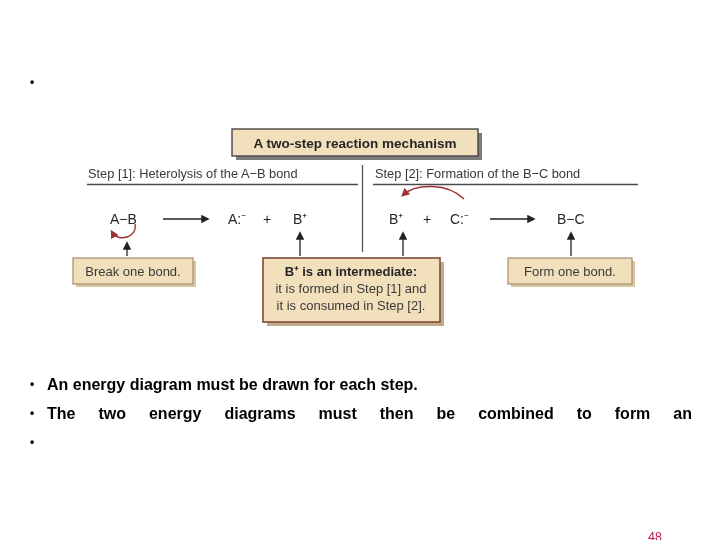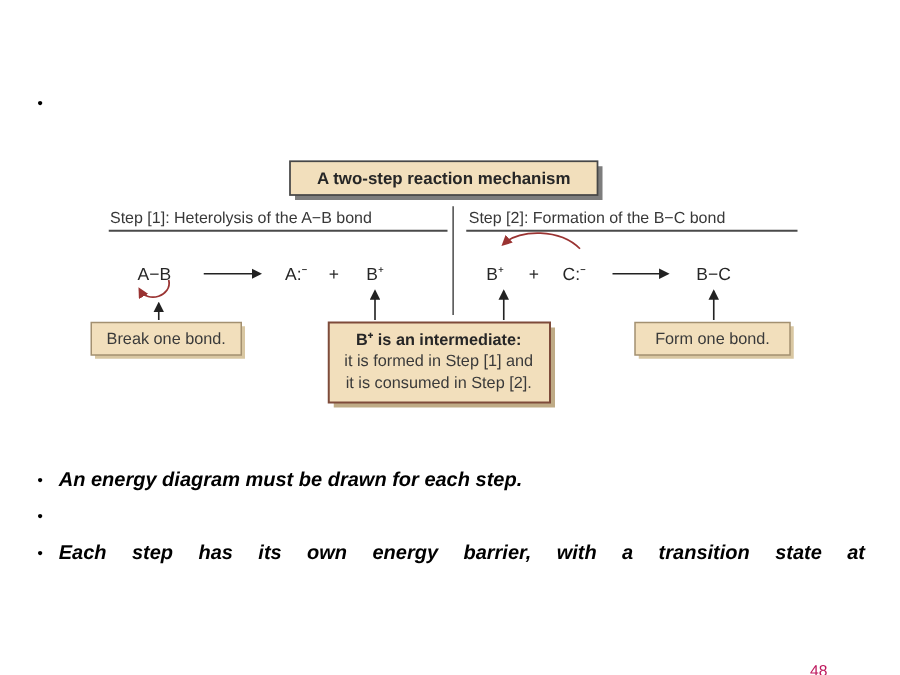--- a/index.html
+++ b/index.html
@@ -20,21 +20,21 @@
   .dg-boxtext { font-size:13px; fill:#3a3a3a; }
   .dg-boxbold { font-size:13px; fill:#262626; font-weight:bold; }
   .dg-titletext { font-size:13.5px; fill:#262626; font-weight:bold; }
   
   .bullets { position:absolute; left:30px; top:372px; width:662px; }
   .bullet {
     display:flex; font-weight:bold; font-size:16px; line-height:25px;
     color:#000; margin-bottom:4px;
   }
   .bullet .marker { width:17px; flex:none; font-size:12px; line-height:25px; }
-  .bullet .btext { flex:1;font-style:italic; }
+  .bullet .btext { flex:1; }
   .jline { text-align:justify; text-align-last:justify; }
   .page-number {
     position:absolute; left:640px; top:486px; width:30px;
     font-size:12.5px; color:#be185d; text-align:center; font-weight:normal;margin-top:44px;
   }
 </style>
 </head>
 <body>
 
 <div class="slide">
@@ -101,25 +101,25 @@
   </svg>
 
   <div class="bullets">
     <div class="bullet">
       <span class="marker">•</span>
       <span class="btext">An energy diagram must be drawn for each step.</span>
     </div>
     <div class="bullet">
       <span class="marker">•</span>
       <span class="btext">
+        <span class="jline" style="display:block">The two energy diagrams must then be combined to form an</span>
       </span>
     </div>
     <div class="bullet">
       <span class="marker">•</span>
       <span class="btext">
-        <span class="jline" style="display:block">Each step has its own energy barrier, with a transition state at</span>
       </span>
     </div>
   </div>
 
   <div class="page-number">48</div>
 
 </div>
 
 </body></html>

